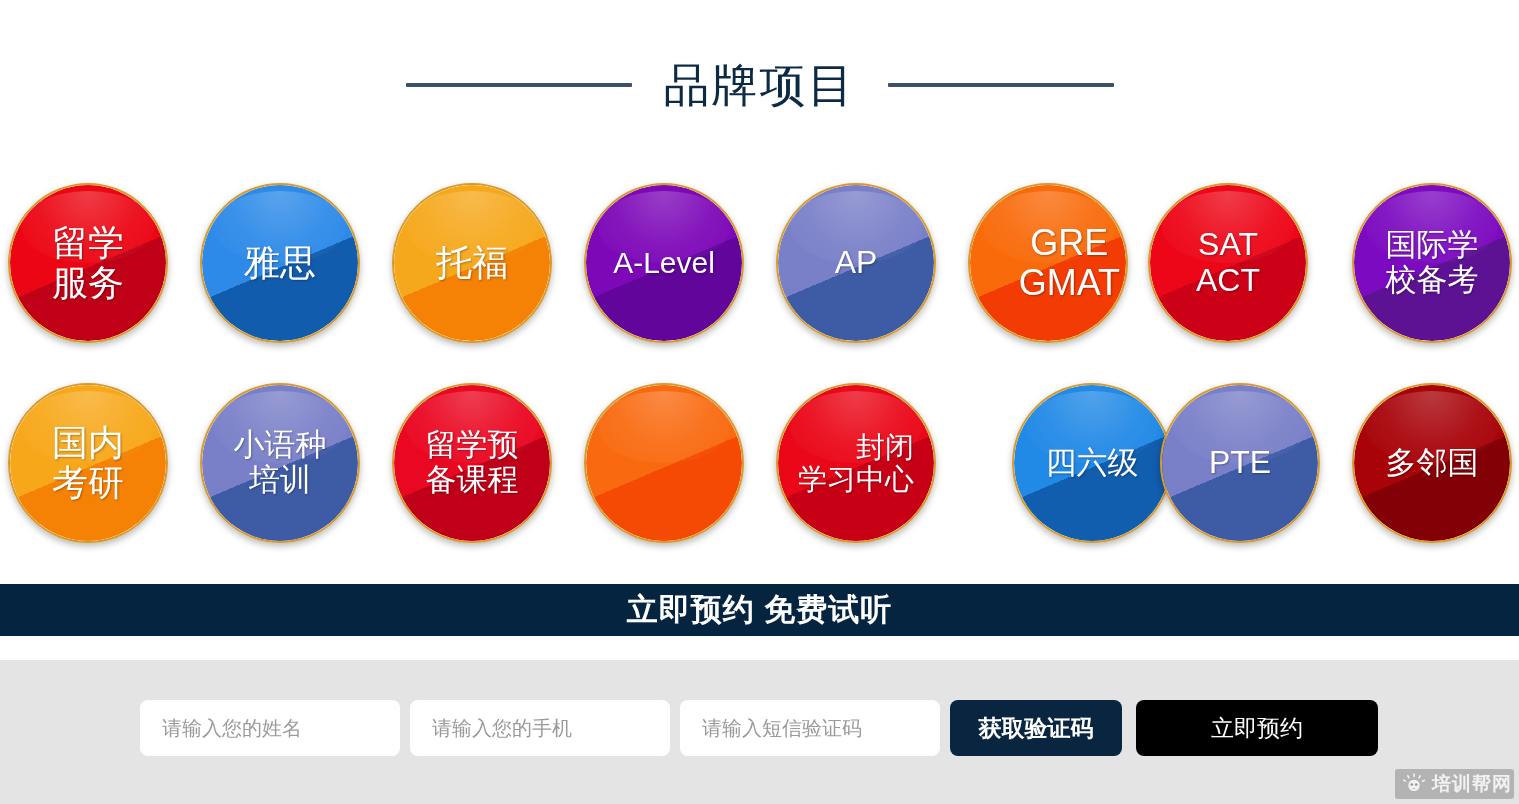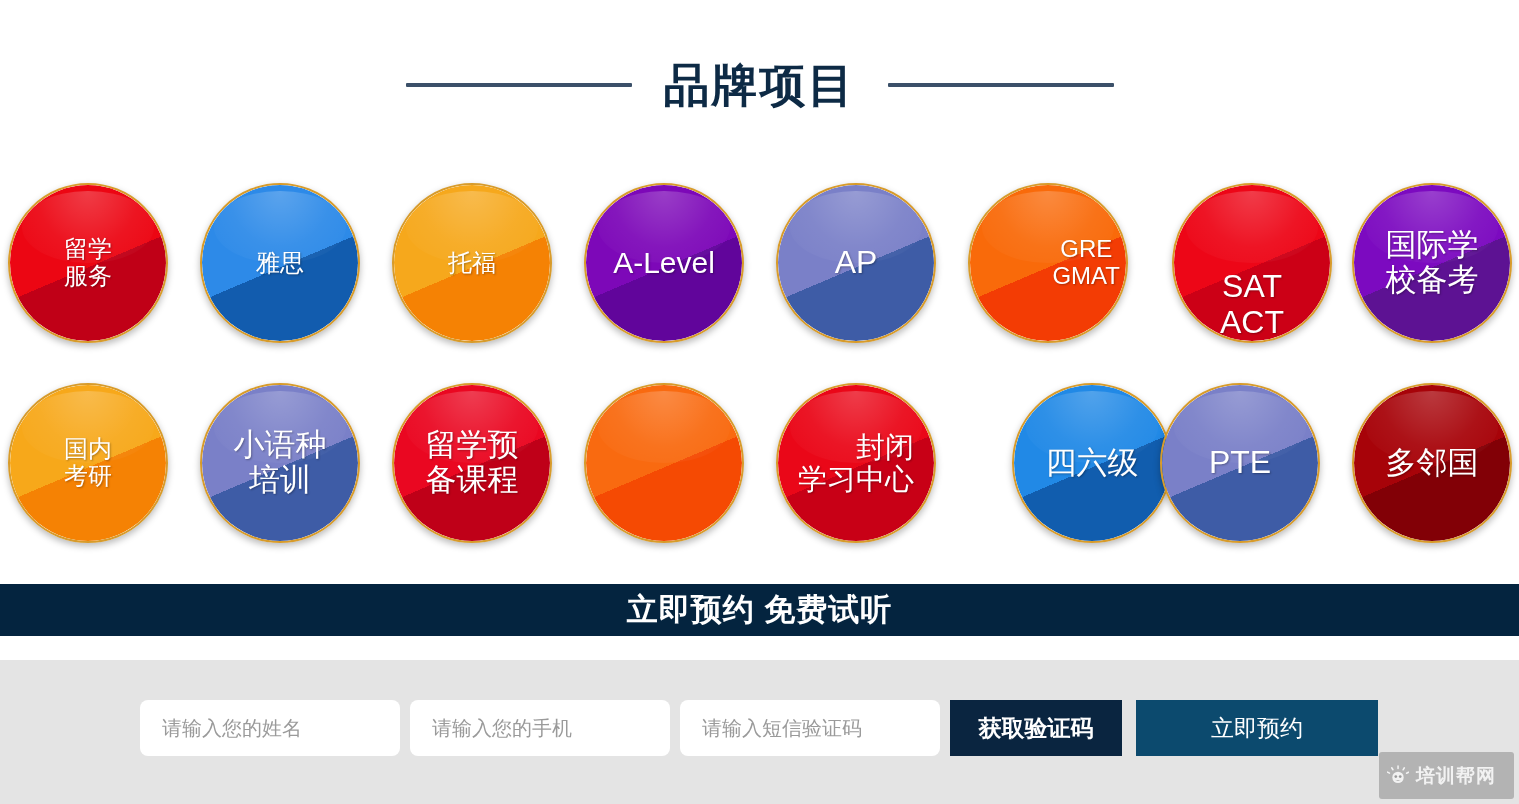--- a/index.html
+++ b/index.html
@@ -28,21 +28,21 @@
     gap: 32px;
   }
   .rule {
     width: 226px;
     height: 4px;
     background: #3b5069;
     border-radius: 1px;
   }
   .page-title {
     font-size: 46px;
-    font-weight: bold;
+    font-weight: normal;
     color: #0d2a45;
     letter-spacing: 2px;
     line-height: 1;
     white-space: nowrap;
   }
 
   
   .circles {
     position: absolute;
     top: 183px;
@@ -88,21 +88,21 @@
     position: relative;
     z-index: 3;
     color: #ffffff;
     font-weight: normal;
     text-align: center;
     line-height: 1.12;
     text-shadow: 1px 1px 2px rgba(0,0,0,0.30);
     white-space: pre-line;
     padding: 0 6px;
   }
-  .label.cn2  { font-size: 24px; }
+  .label.cn2  { font-size: 36px; }
   .label.cn3  { font-size: 31px; }
   .label.cn4  { font-size: 29px; text-align: right; }
   .label.lat  { font-size: 30px; }
   .label.lat2 { font-size: 32px; }
 
   
   .cta-banner {
     position: absolute;
     left: 0;
     top: 584px;
@@ -148,21 +148,21 @@
     color: #333;
     padding: 0 22px;
     font-family: "Liberation Sans", "DejaVu Sans", sans-serif;
     outline: none;
     margin-right: 10px;
   }
   .field::placeholder { color: #9a9a9a; }
   .btn {
     height: 56px;
     border: none;
-    border-radius: 0;
+    border-radius: 8px;
     font-size: 23px;
     font-family: "Liberation Sans", "DejaVu Sans", sans-serif;
     color: #ffffff;
     cursor: pointer;
     white-space: nowrap;
   }
   .btn-code {
     width: 172px;
     background: #0a2540;
     margin-right: 14px;
@@ -171,22 +171,22 @@
   .btn-book {
     width: 242px;
     background: #ce0713;
   }
 
   
   .watermark {
     position: absolute;
     right: 5px;
     bottom: 5px;
-    height: 47px;
-    padding: 0 18px 0 8px;
+    height: 30px;
+    padding: 0 2px 0 8px;
     background: rgba(160,160,160,0.72);
     border-radius: 3px;
     display: flex;
     align-items: center;
     gap: 7px;
   }
   .watermark .wm-text {
     color: #f2f2f2;
     font-size: 19px;
     font-weight: bold;
@@ -230,21 +230,21 @@
         <div class="sheen" style="background: linear-gradient(157deg, rgb(122, 128, 200) 0%, rgb(122, 128, 200) 52%, rgb(62, 92, 166) 52%, rgb(62, 92, 166) 100%);"></div>
         <div class="gloss"></div>
         <div class="label lat2">AP</div>
       </div>
       <div class="bubble" style="left: 968px; top: 0px; border-color: rgb(215, 155, 43); justify-content: flex-end;">
         <div class="sheen" style="background: linear-gradient(157deg, rgb(249, 106, 10) 0%, rgb(249, 106, 10) 52%, rgb(243, 60, 4) 52%, rgb(243, 60, 4) 100%);"></div>
         <div class="gloss"></div>
         <div class="label cn2">GRE
 GMAT</div>
       </div>
-      <div class="bubble" style="left: 1172px; top: 0px; border-color: rgb(215, 155, 43); align-items: flex-end;">
+      <div class="bubble" style="left: 1148px; top: 0px; border-color: rgb(215, 155, 43);">
         <div class="sheen" style="background: linear-gradient(157deg, rgb(237, 6, 23) 0%, rgb(237, 6, 23) 52%, rgb(204, 0, 22) 52%, rgb(204, 0, 22) 100%);"></div>
         <div class="gloss"></div>
         <div class="label lat2">SAT
 ACT</div>
       </div>
       <div class="bubble" style="left: 1352px; top: 0px; border-color: rgb(215, 155, 43);">
         <div class="sheen" style="background: linear-gradient(157deg, rgb(124, 10, 192) 0%, rgb(124, 10, 192) 52%, rgb(93, 18, 147) 52%, rgb(93, 18, 147) 100%);"></div>
         <div class="gloss"></div>
         <div class="label cn3">国际学
 校备考</div>
@@ -300,21 +300,21 @@
 <div class="cta-banner" style="background: rgb(4, 36, 63);">
   <div class="cta-text">立即预约 免费试听</div>
 </div>
 
 <div class="form-strip" style="background: rgb(228, 228, 228);">
   <div class="form-row">
     <input class="field" type="text" placeholder="请输入您的姓名" style="">
     <input class="field" type="text" placeholder="请输入您的手机" style="">
     <input class="field" type="text" placeholder="请输入短信验证码" style="">
     <button class="btn btn-code" style="background: rgb(10, 37, 64);">获取验证码</button>
-    <button class="btn btn-book" style="background: #0c4a6e;">立即预约</button>
+    <button class="btn btn-book" style="background: #000000;">立即预约</button>
   </div>
 </div>
 
 <div class="watermark">
   <span>
     <svg width="22" height="22" viewBox="0 0 24 24">
       <g fill="#f2f2f2">
         <circle cx="12" cy="13.5" r="6.2"></circle>
         <rect x="11.2" y="0.4" width="1.7" height="4.2" rx="0.8"></rect>
         <rect x="5.0" y="2.0" width="1.7" height="4.2" rx="0.8" transform="rotate(-32 5.8 4.1)"></rect>

